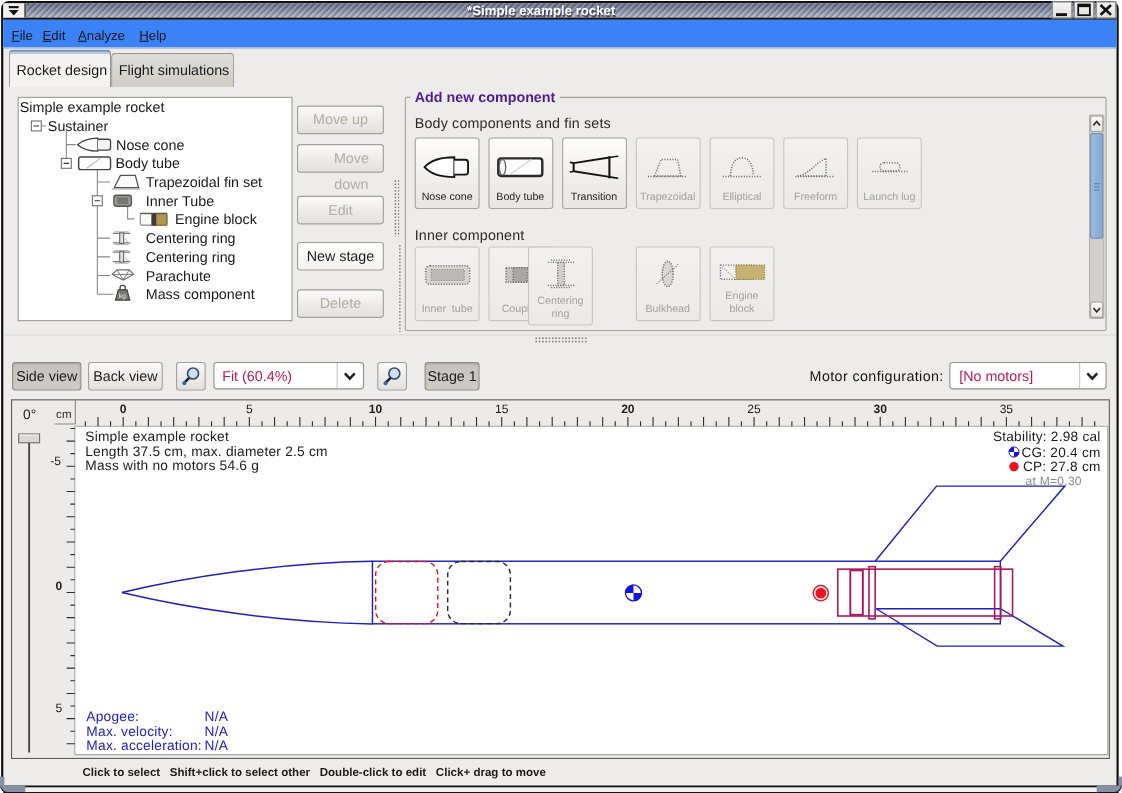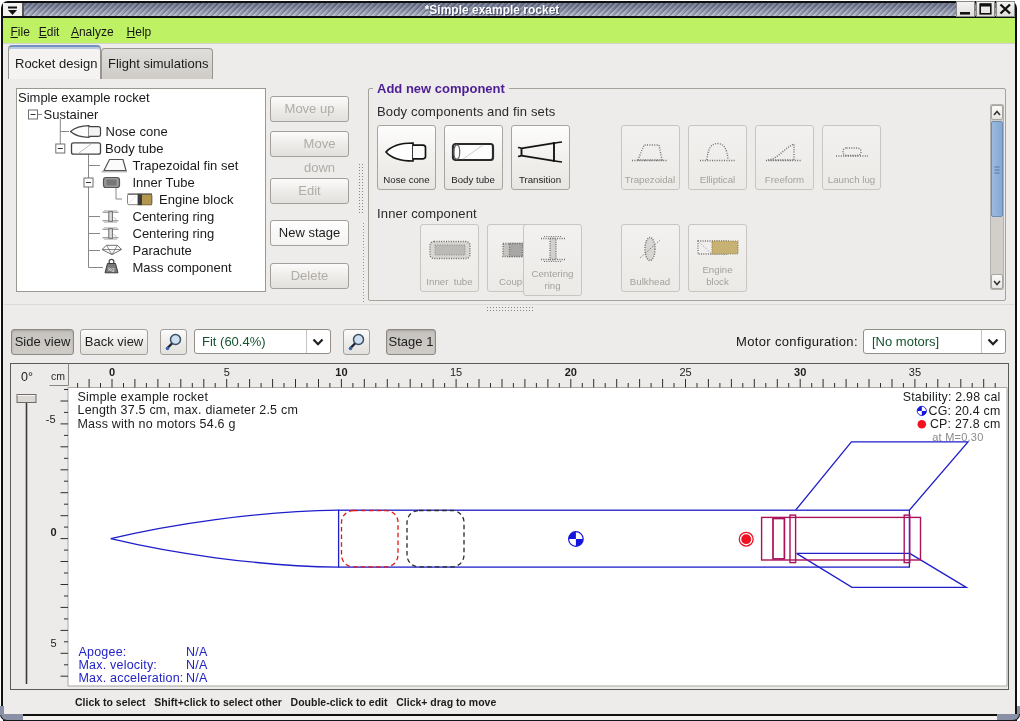--- a/index.html
+++ b/index.html
@@ -16,47 +16,47 @@
   
   #titlebar{position:absolute;left:3px;top:3px;width:1012px;height:13px;
     background:linear-gradient(to bottom,#666c84 0%,#7d8398 35%,#9ba1b4 70%,#b7bbca 100%);}
   #titlebar .hatch{position:absolute;left:0;top:0;width:100%;height:100%;
     background:repeating-linear-gradient(135deg, rgba(45,50,80,0.28) 0 1px, rgba(255,255,255,0.18) 1.5px 2.5px, rgba(45,50,80,0.06) 3px 4px);}
   #titletext{position:absolute;left:0;top:0px;width:978px;text-align:center;font-size:12px;font-weight:bold;color:#fff;text-shadow:1px 1px 1px #2f3450;line-height:14px;}
   #titlebelow{position:absolute;left:3px;top:16px;width:1012px;height:2px;background:#101010;}
   #menubtn{position:absolute;left:3px;top:3px;width:21px;height:13px;background:#f2f1ef;border-right:2px solid #555;padding-left:3px;}
   .wbtn{position:absolute;top:1px;width:19px;height:16px;background:linear-gradient(#f4f3f1,#e2e0dd);border:1px solid #888;}
   
-  #menubar{position:absolute;left:3px;top:18px;width:1012px;height:26px;background:#bef264;border-bottom:1px solid #d5d3d0;font-size:12px;color:#161616;}
+  #menubar{position:absolute;left:3px;top:18px;width:1012px;height:26px;background:#3b82f6;border-bottom:1px solid #d5d3d0;font-size:12px;color:#161616;}
   #menubar span.mi{position:absolute;top:6.5px;}
   
   .tab{position:absolute;font-size:13px;color:#1b1b1b;white-space:nowrap;}
   #tab1{left:8px;top:45px;width:93px;height:34px;background:#f4f3f1;border:1px solid #98948f;border-bottom:none;border-radius:4px 4px 0 0;border-top:2px solid #7491bd;box-shadow:inset 0 2px 0 #b9c9e0;}
   #tab2{left:101px;top:48px;width:112px;height:31px;background:linear-gradient(#e0deda,#cfccc8);border:1px solid #98948f;border-bottom:none;border-radius:4px 4px 0 0;}
   
   .btn{position:absolute;border:1px solid #a39f9a;border-radius:3px;background:linear-gradient(#fcfbfb,#edebe8 55%,#e3e1de);font-size:13px;text-align:center;color:#1d1d1d;}
   .btn.disabled{color:#b0aca6;}
   .btn.pressed{background:linear-gradient(#c6c3bf,#cfccc8);border-color:#8d8984;box-shadow:inset 0 1px 2px rgba(0,0,0,0.18);}
   
   #treepanel{position:absolute;left:16px;top:88px;width:250px;height:204px;background:#fff;border:1px solid #9b9791;}
   
   #groupbox{position:absolute;left:368px;top:88px;width:638px;height:213px;border:1px solid #a5a19b;border-radius:2px;}
   #grouptitle{position:absolute;left:4px;top:-8px;background:#edecea;padding:0 4px;font-size:13px;font-weight:bold;color:#4c1d95;}
   .seclabel{position:absolute;font-size:13px;letter-spacing:0.15px;color:#2b2b2b;}
   .cbtn{position:absolute;width:59px;border:1px solid #a8a49e;border-radius:3px;background:linear-gradient(#fdfdfc,#f0eeeb 60%,#e8e6e3);}
-  .cbtn.dis{border-color:#c9c6c2;background:linear-gradient(#f2f1ef,#eceae7);margin-left:43px;}
+  .cbtn.dis{border-color:#c9c6c2;background:linear-gradient(#f2f1ef,#eceae7);}
   .cbtn .lbl{position:absolute;left:0;bottom:4px;width:100%;text-align:center;font-size:9.7px;color:#1d1d1d;line-height:11.5px;}
   .cbtn.dis .lbl{color:#a5a19b;}
   .cbtn svg{position:absolute;left:50%;transform:translateX(-50%);top:8px;}
   
   #sbar{position:absolute;left:990px;top:104px;width:14px;height:186px;background:#d2cfcb;border:1px solid #b5b1ac;border-radius:2px;}
   .sbtn{position:absolute;left:0px;width:12px;height:15px;background:linear-gradient(#fbfafa,#e8e6e3);border:1px solid #a8a49e;border-radius:2px;}
   #sthumb{position:absolute;left:0px;top:16px;width:12px;height:96px;background:linear-gradient(to right,#9cbade,#85a8d2);border:1px solid #6d8cb5;border-radius:2px;}
   
-  .combo{position:absolute;background:#fff;border:1px solid #928e89;border-radius:3px;font-size:13px;color:#14532d;}
+  .combo{position:absolute;background:#fff;border:1px solid #928e89;border-radius:3px;font-size:13px;color:#be185d;}
   .combo .arr{position:absolute;right:0;top:0;height:100%;width:24px;border-left:1px solid #c8c5c1;}
   
   #canvassvg{position:absolute;left:0px;top:0px;}
   #statustext{position:absolute;left:75px;top:696px;font-size:10.5px;font-weight:bold;color:#1b1b1b;}
 </style>
 </head>
 <body>
 <div id="win">
   <div id="frame"></div>
   <div id="titlebar">

